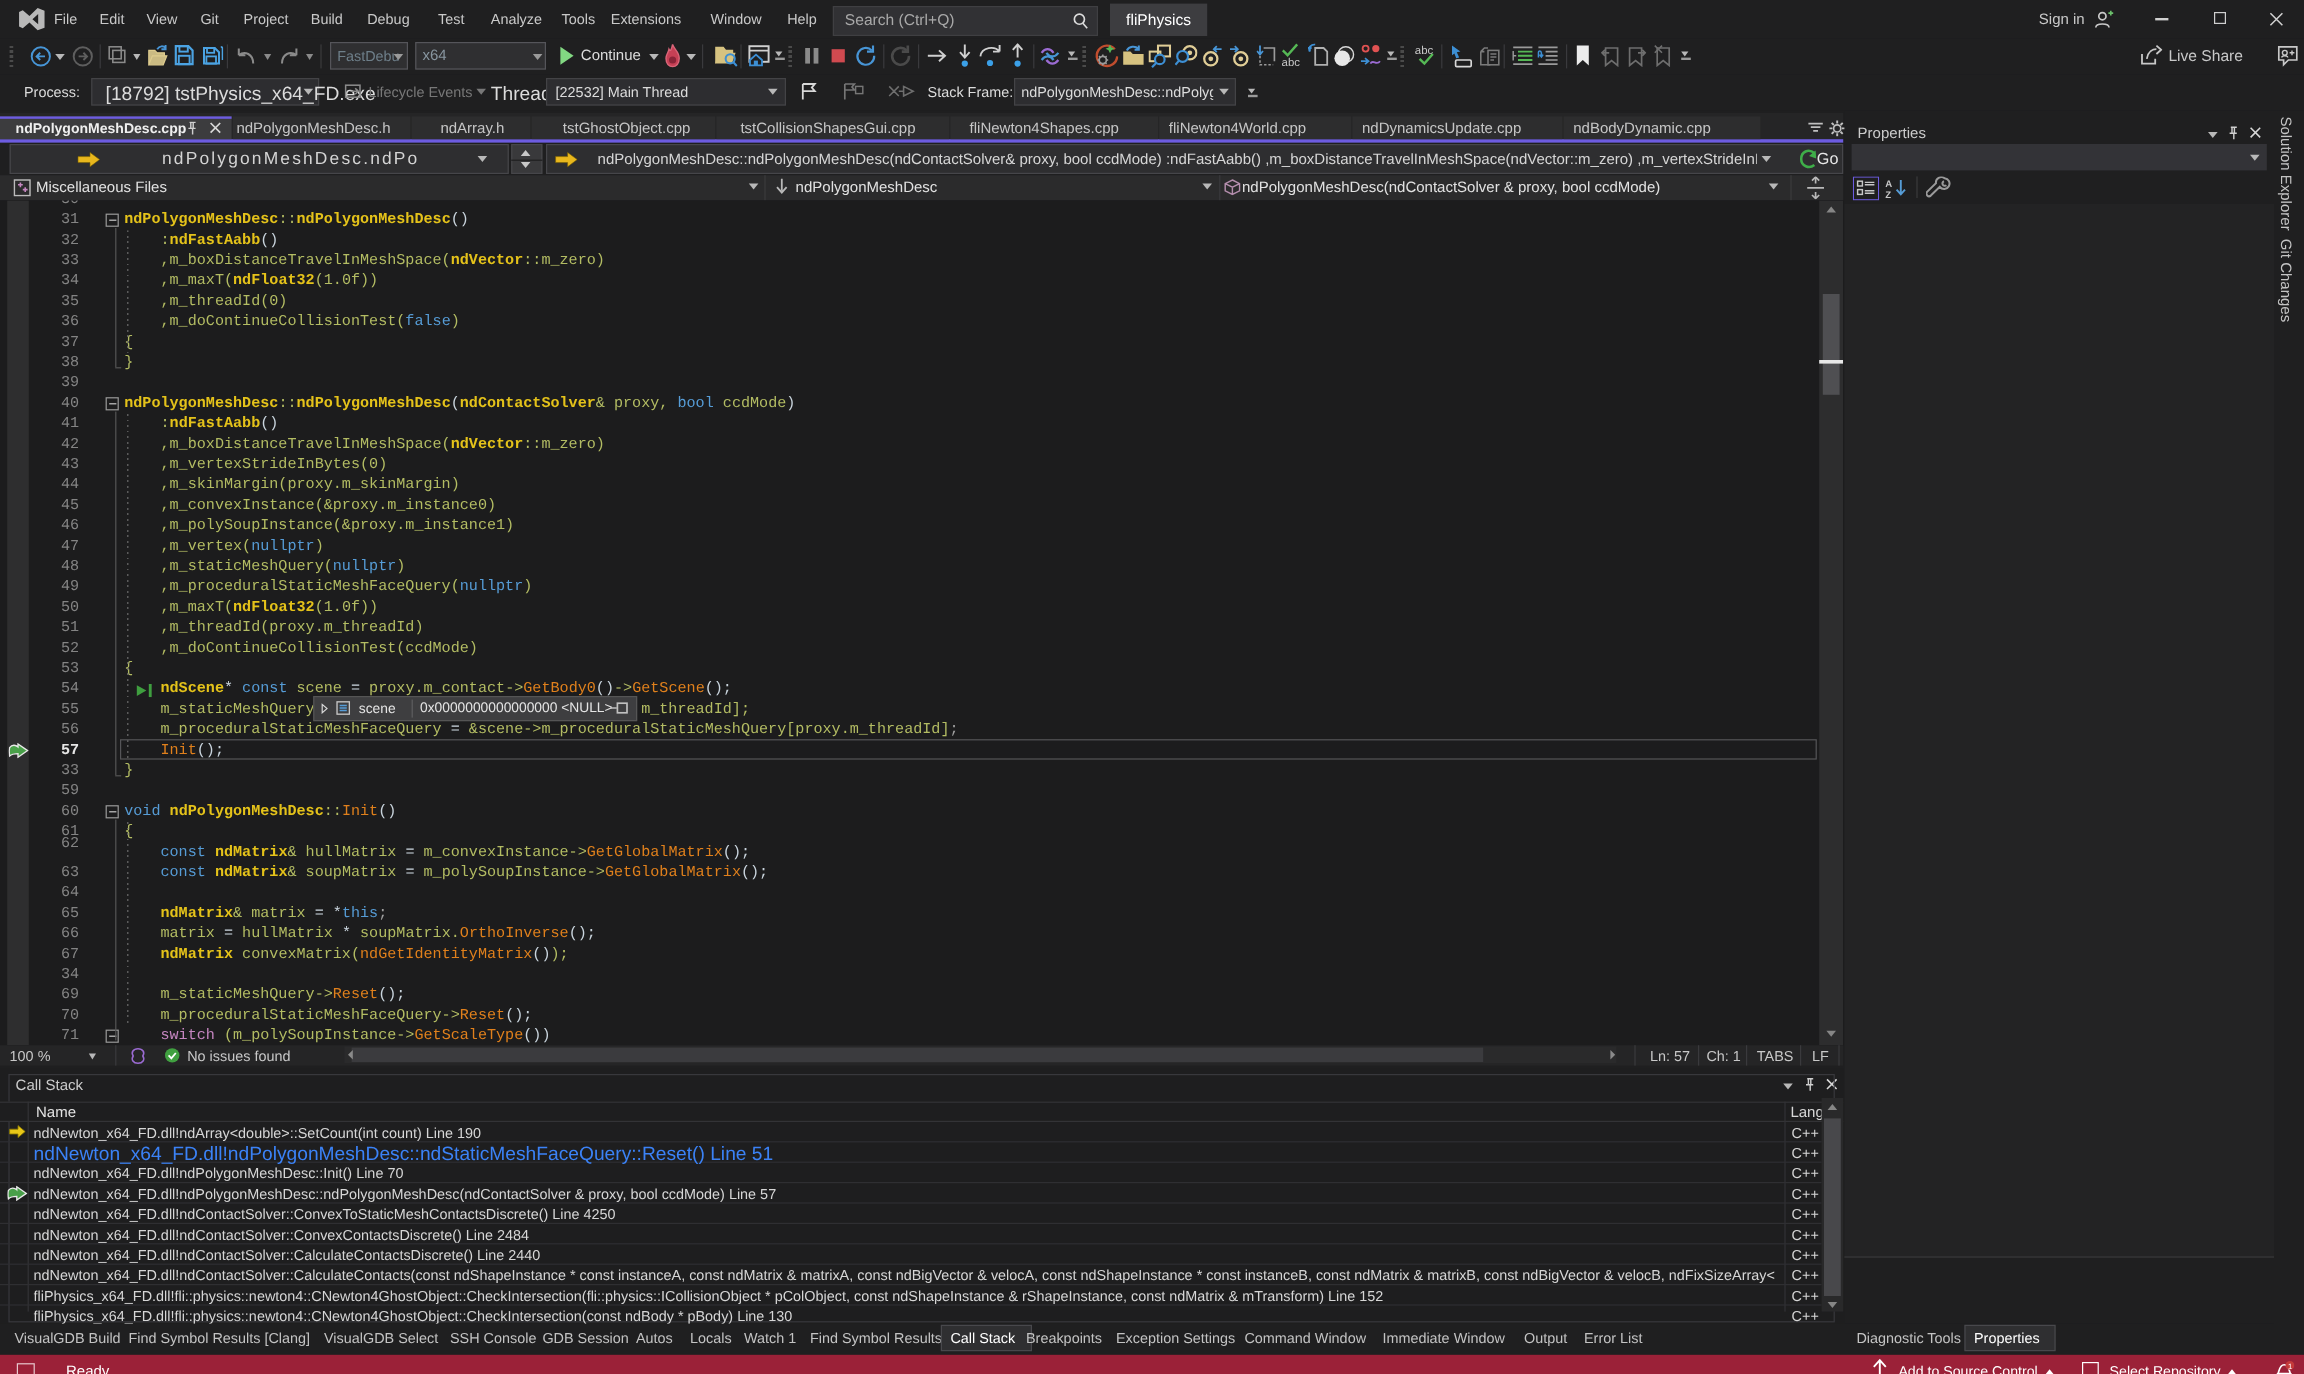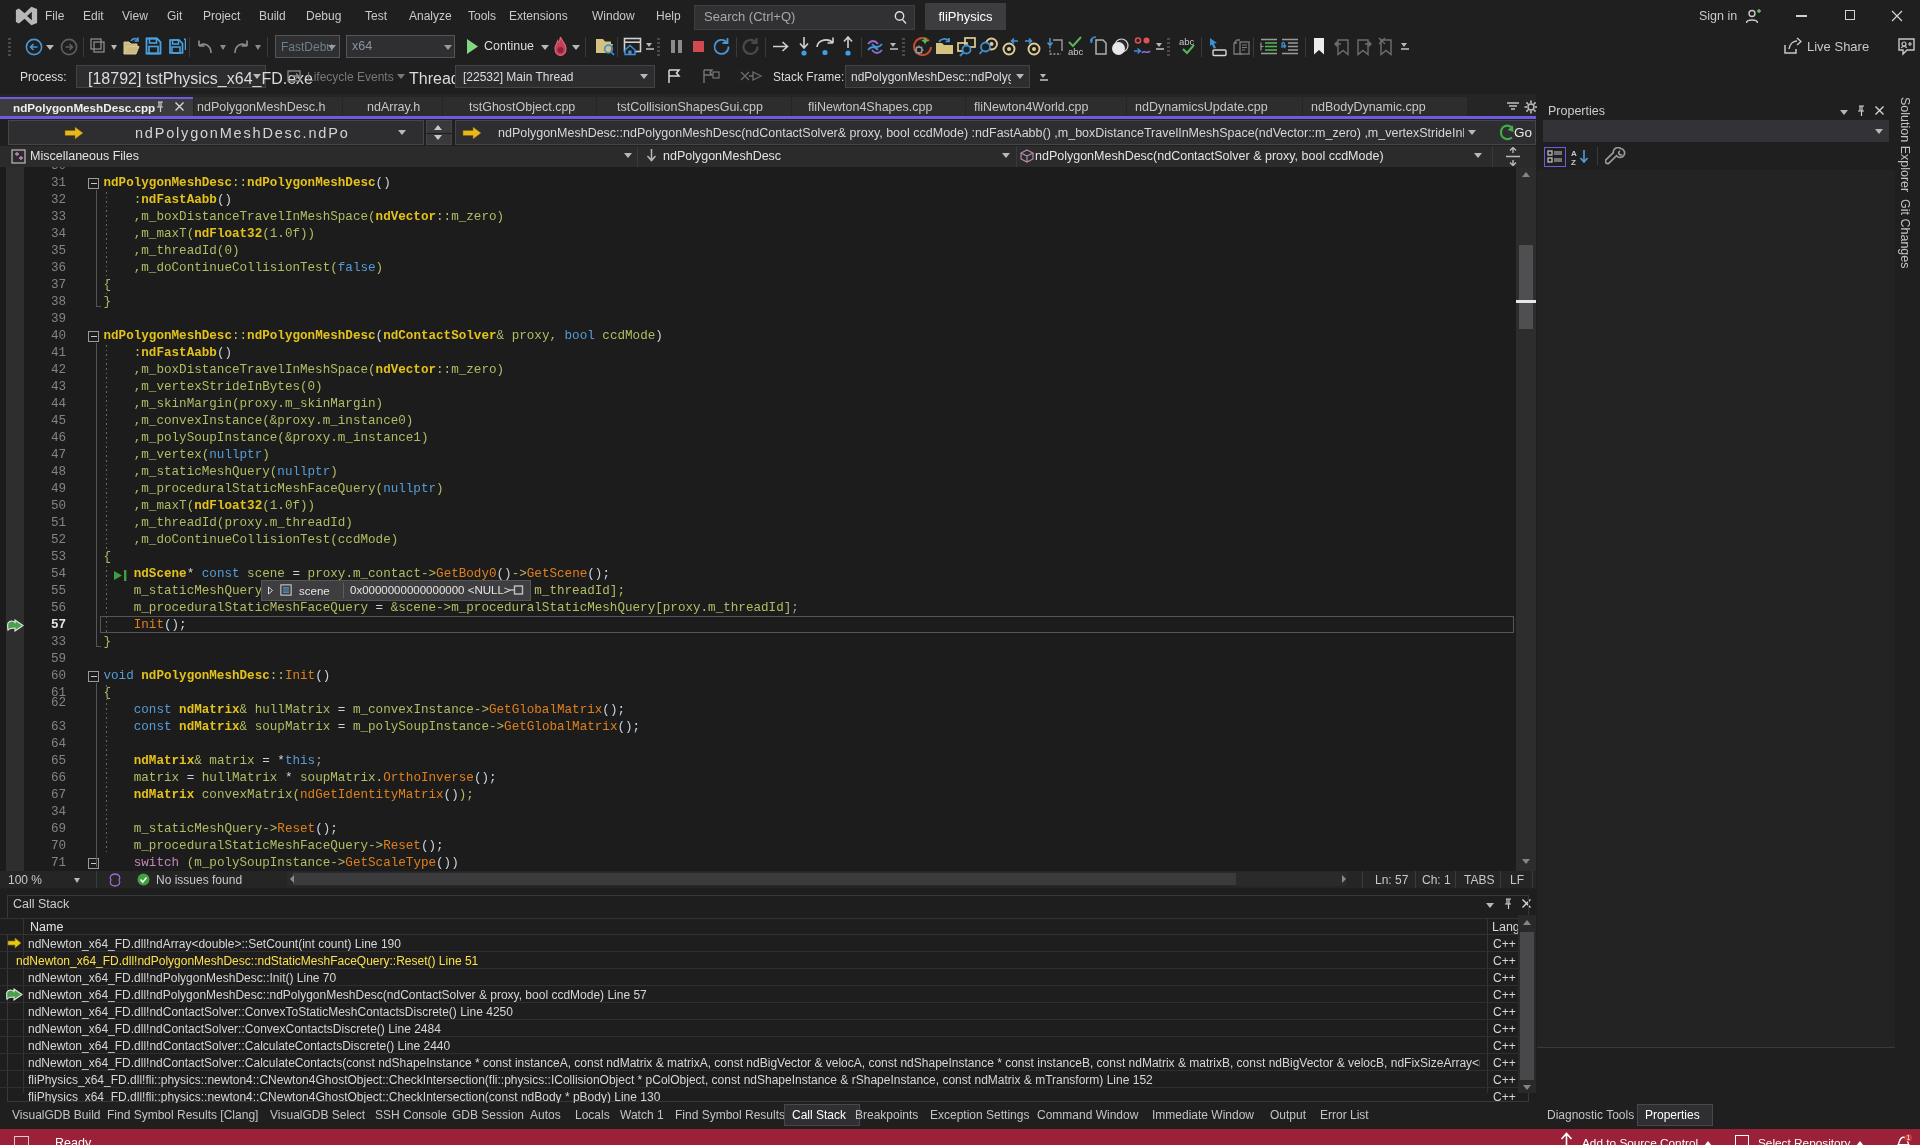--- a/index.html
+++ b/index.html
@@ -596,21 +596,21 @@
   <div class="a" style="left:23px;top:28px;width:1px;height:175px;background:#333336"></div>
   <div class="a" style="left:1487px;top:28px;width:1px;height:175px;background:#333336"></div>
   <div id="csrows">
       <div class="a" style="left:0;top:61px;width:1518px;height:1px;background:#2f2f32"></div>
       <div class="a" style="left:28px;top:47px;width:1452px;overflow:hidden;white-space:nowrap;color:#d6d6d6;font-size:12px">ndNewton_x64_FD.dll!ndArray&lt;double&gt;::SetCount(int count) Line 190</div>
       <div class="a" style="left:1493px;top:47px;color:#d6d6d6;font-size:12px">C++</div>
       <svg class="a" style="left:7px;top:47px" width="15" height="12" viewBox="0 0 15 12">
         <path d="M1 4 H8 V1 L14 6 L8 11 V8 H1 Z" fill="#e8c718" stroke="#8a7a00" stroke-width=".7"></path>
       </svg>
       <div class="a" style="left:0;top:78px;width:1518px;height:1px;background:#2f2f32"></div>
-      <div class="a" style="left:16px;top:64px;width:1452px;overflow:hidden;white-space:nowrap;color:#fde047;font-size:12px">ndNewton_x64_FD.dll!ndPolygonMeshDesc::ndStaticMeshFaceQuery::Reset() Line 51</div>
+      <div class="a" style="left:28px;top:64px;width:1452px;overflow:hidden;white-space:nowrap;color:#3b82f6;font-size:16px">ndNewton_x64_FD.dll!ndPolygonMeshDesc::ndStaticMeshFaceQuery::Reset() Line 51</div>
       <div class="a" style="left:1493px;top:64px;color:#d6d6d6;font-size:12px">C++</div>
       <div class="a" style="left:0;top:95px;width:1518px;height:1px;background:#2f2f32"></div>
       <div class="a" style="left:28px;top:81px;width:1452px;overflow:hidden;white-space:nowrap;color:#d6d6d6;font-size:12px">ndNewton_x64_FD.dll!ndPolygonMeshDesc::Init() Line 70</div>
       <div class="a" style="left:1493px;top:81px;color:#d6d6d6;font-size:12px">C++</div>
       <div class="a" style="left:0;top:112px;width:1518px;height:1px;background:#2f2f32"></div>
       <div class="a" style="left:28px;top:98px;width:1452px;overflow:hidden;white-space:nowrap;color:#d6d6d6;font-size:12px">ndNewton_x64_FD.dll!ndPolygonMeshDesc::ndPolygonMeshDesc(ndContactSolver &amp; proxy, bool ccdMode) Line 57</div>
       <div class="a" style="left:1493px;top:98px;color:#d6d6d6;font-size:12px">C++</div>
       <svg class="a" style="left:6px;top:98px" width="17" height="13" viewBox="0 0 17 13">
         <path d="M1 4 C3 1.5 6 1.5 8 3.5 L8 1 L16 6.5 L8 12 L8 9 C5 9 3 9 1 11 C0.5 8 0.5 6 1 4 Z" fill="#49a049" stroke="#e8e8e8" stroke-width="1.1"></path>
       </svg>

